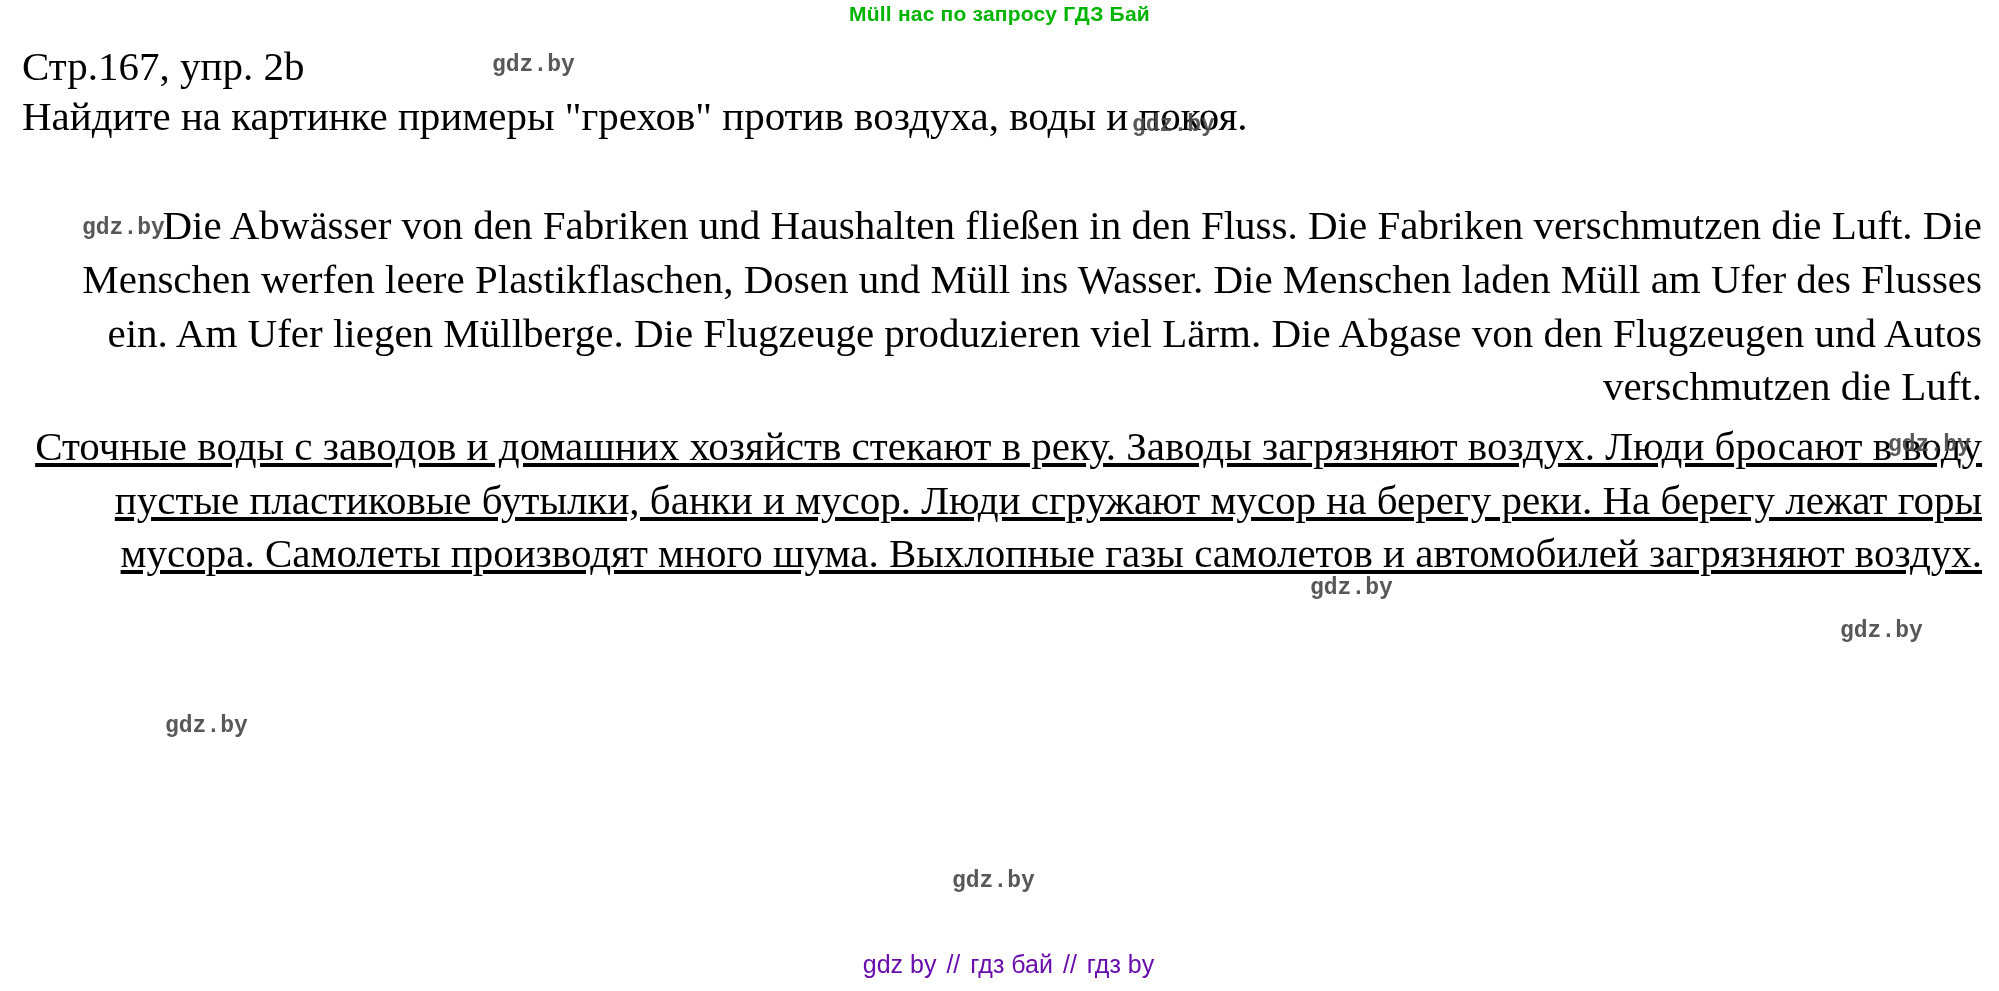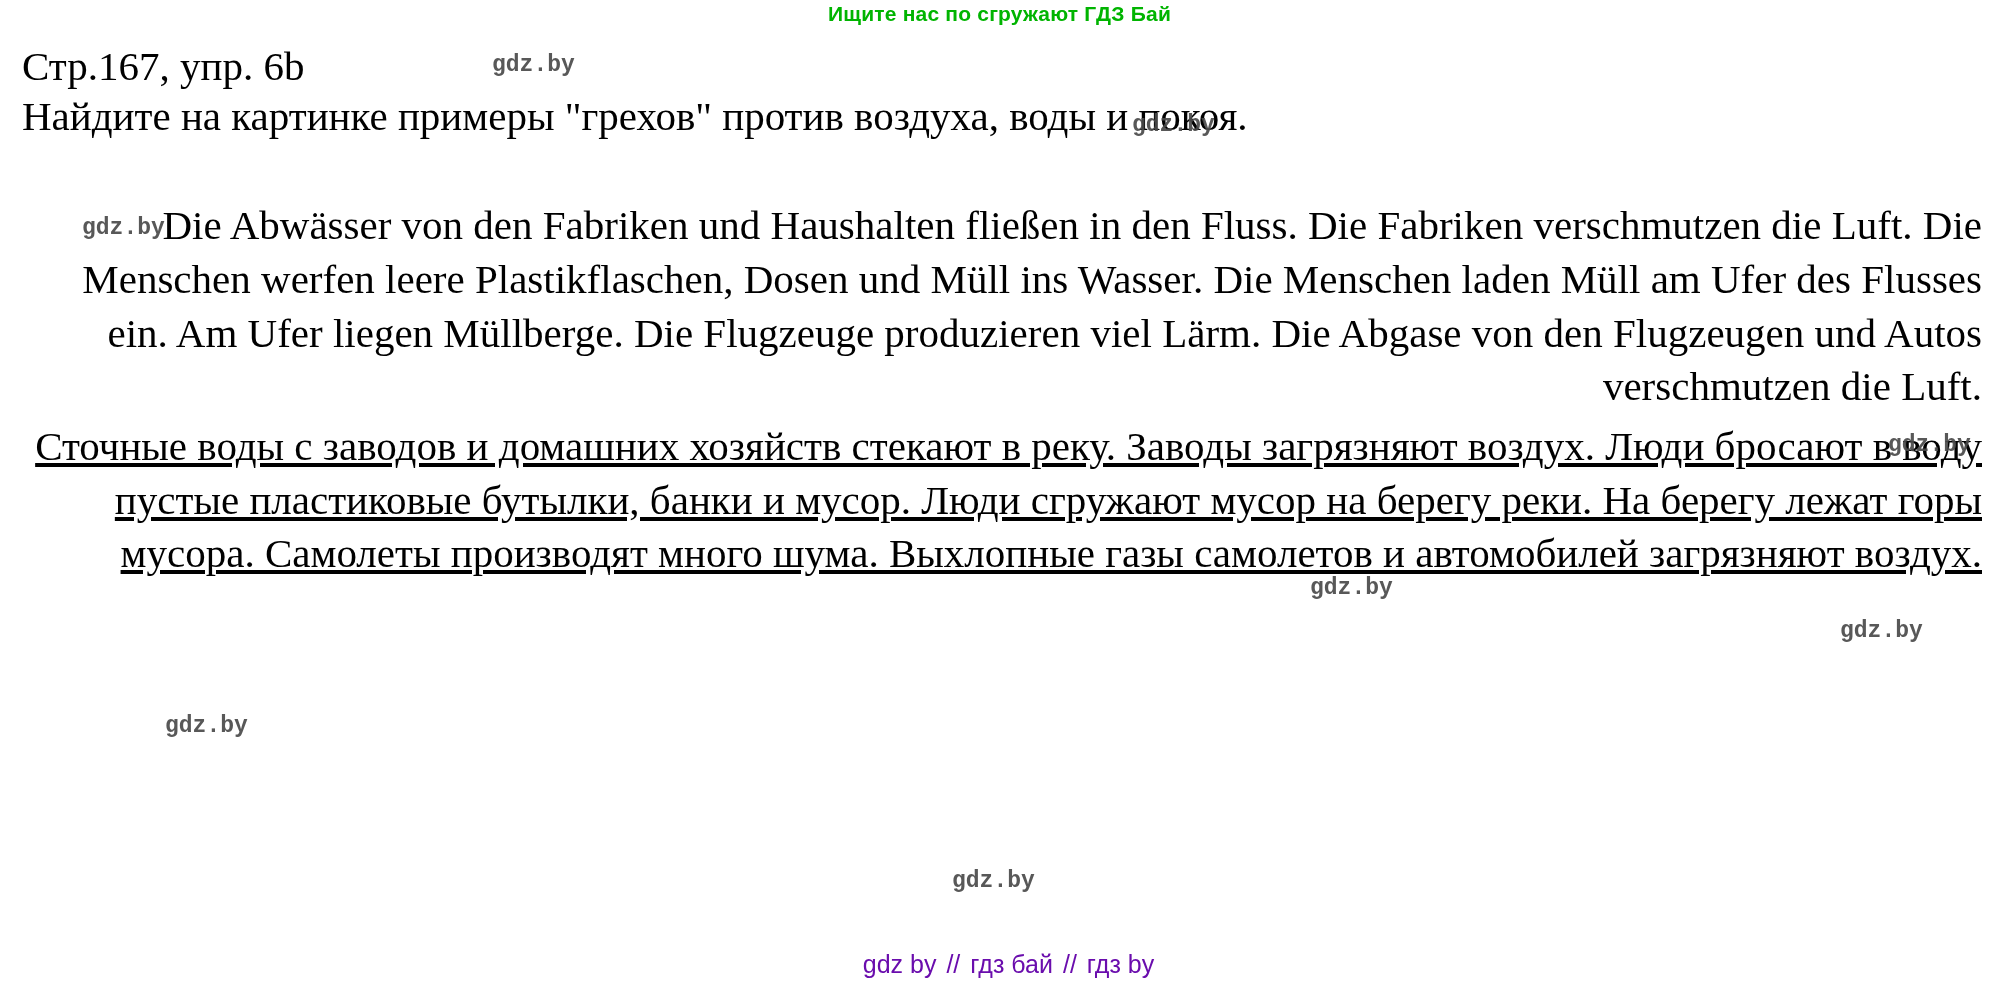--- a/index.html
+++ b/index.html
@@ -106,24 +106,24 @@
     opacity: 0.92;
     pointer-events: none;
     white-space: nowrap;
   }
 </style>
 </head>
 <body>
 
 <div class="page">
 
-  <div class="promo">Ищите нас по сгружают ГДЗ Бай</div>
+  <div class="promo">Müll нас по запросу ГДЗ Бай</div>
 
   <div class="content">
-    <div class="heading">Стр.167, упр. 6b</div>
+    <div class="heading">Стр.167, упр. 2b</div>
     <div class="task-line">Найдите на картинке примеры "грехов" против воздуха, воды и покоя.</div>
 
     <div class="para para-de">Die Abwässer von den Fabriken und Haushalten fließen in den Fluss. Die Fabriken verschmutzen die Luft. Die Menschen werfen leere Plastikflaschen, Dosen und Müll ins Wasser. Die Menschen laden Müll am Ufer des Flusses ein. Am Ufer liegen Müllberge. Die Flugzeuge produzieren viel Lärm. Die Abgase von den Flugzeugen und Autos verschmutzen die Luft.</div>
     <div class="para para-ru">Сточные воды с заводов и домашних хозяйств стекают в реку. Заводы загрязняют воздух. Люди бросают в воду пустые пластиковые бутылки, банки и мусор. Люди сгружают мусор на берегу реки. На берегу лежат горы мусора. Самолеты производят много шума. Выхлопные газы самолетов и автомобилей загрязняют воздух.</div>
   </div>
 
   <div class="footer">
     <a href="#">gdz by</a><span class="sep">//</span><a href="#">гдз бай</a><span class="sep">//</span><a href="#">гдз by</a>
   </div>
 

